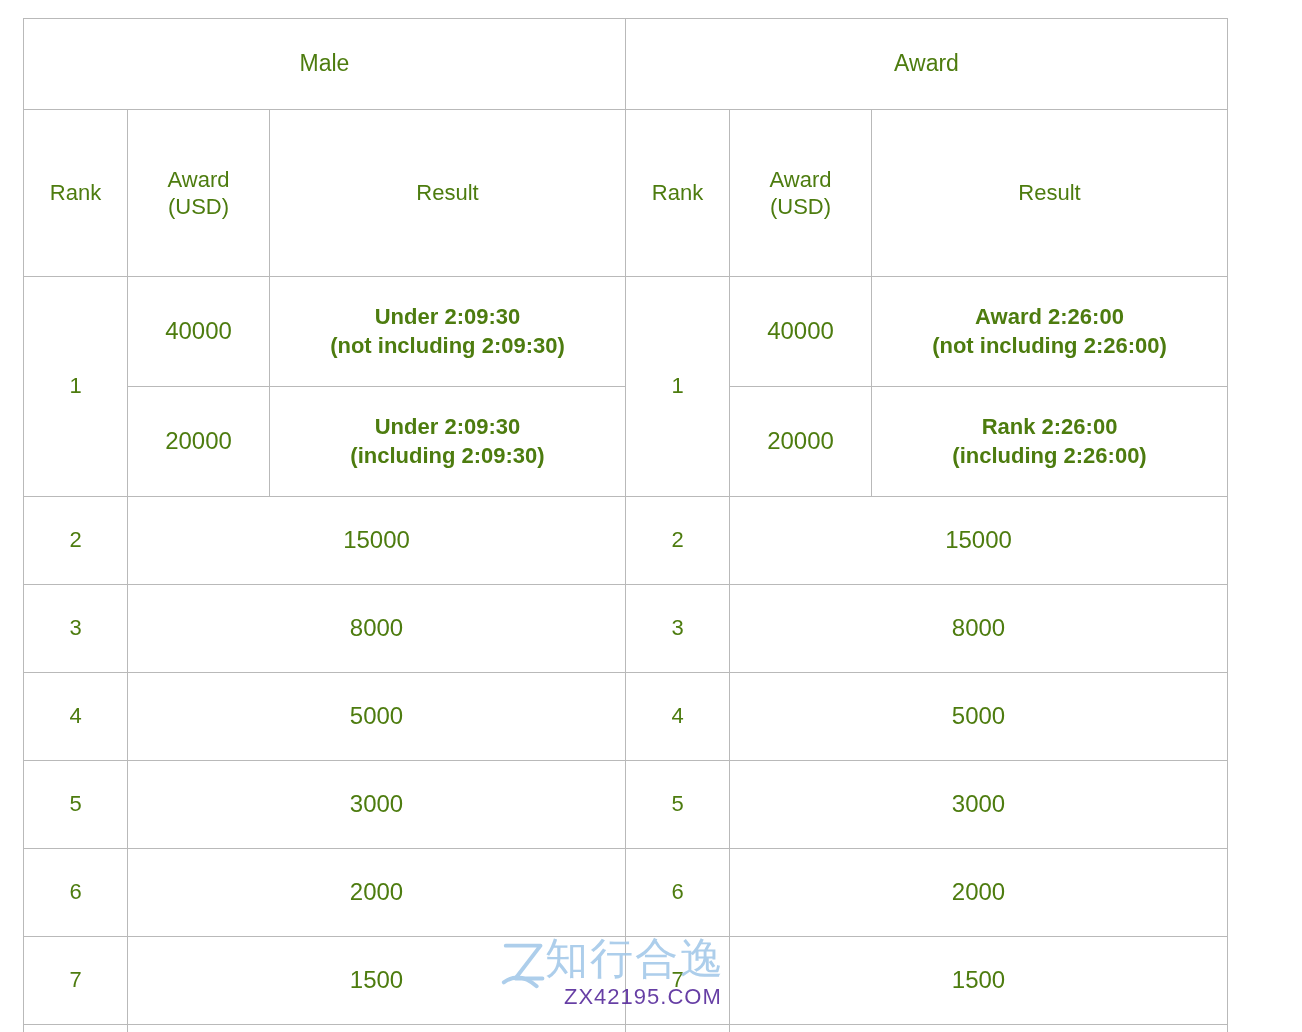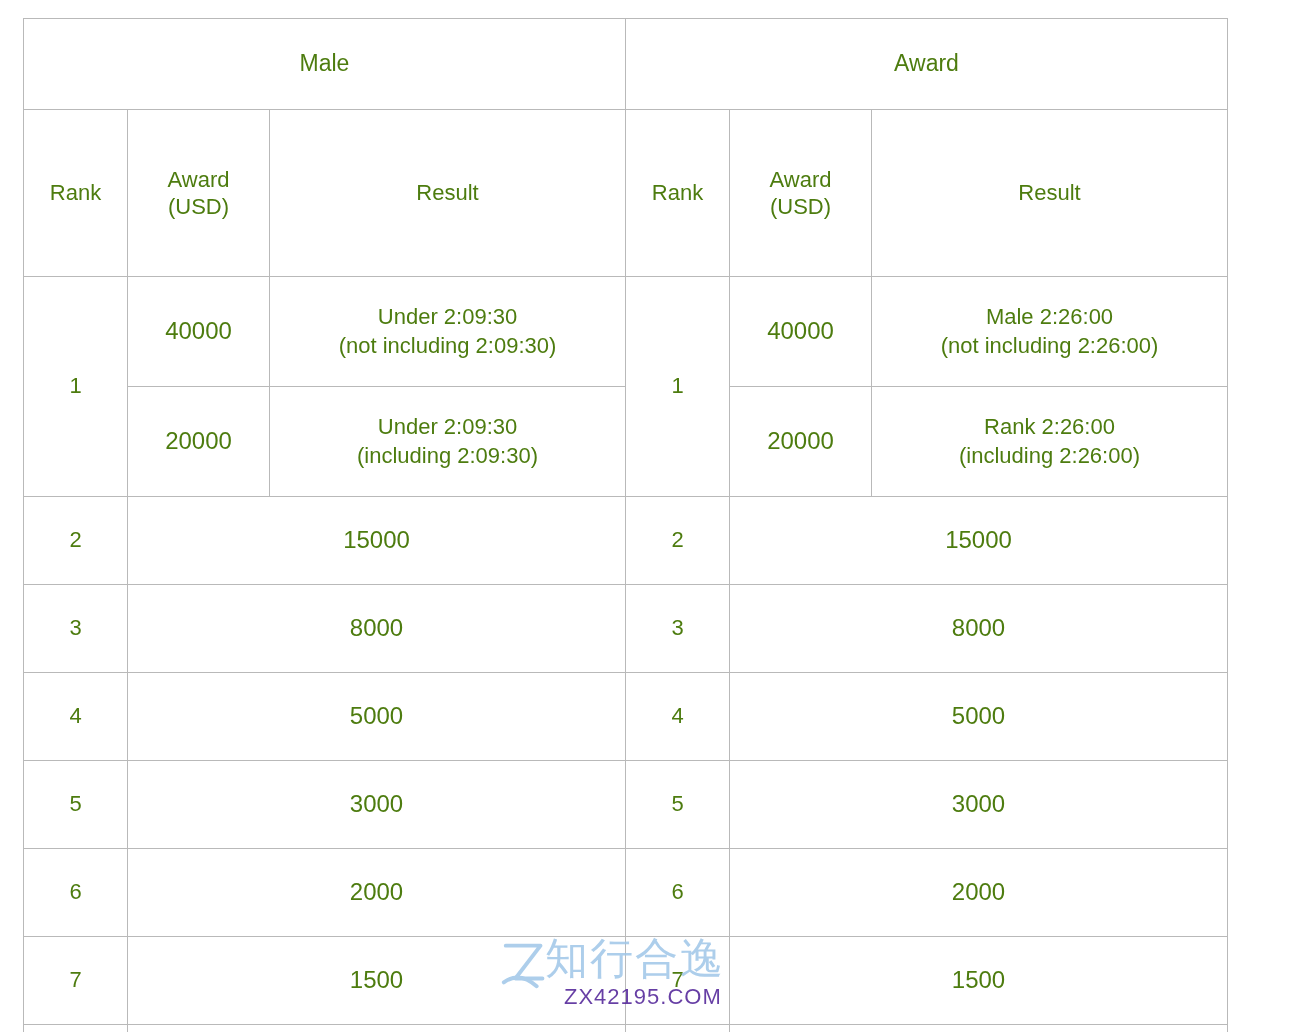--- a/index.html
+++ b/index.html
@@ -77,20 +77,21 @@
   .rank-cell {
     font-size: 22px;
   }
   .money-cell {
     font-size: 24px;
     margin-top: 19px;
   }
   .result-cell {
     font-size: 22px;
     line-height: 1.3;
+    font-weight: bold;
   }
   .row-std td {
     height: 79px;
   }
   .row-sub td {
     height: 101px;
   }
 
   
   col.c-rank   { width: 104px; }
@@ -177,21 +178,21 @@
       <tr class="row-sub">
         <td rowspan="2" class="rank-cell">1</td>
         <td class="money-cell">40000</td>
         <td class="result-cell">
           <div>Under 2:09:30</div>
           <div>(not including 2:09:30)</div>
         </td>
         <td rowspan="2" class="rank-cell">1</td>
         <td class="money-cell">40000</td>
         <td class="result-cell">
-          <div>Male 2:26:00</div>
+          <div>Award 2:26:00</div>
           <div>(not including 2:26:00)</div>
         </td>
       </tr>
 
       <tr class="row-sub">
         <td class="money-cell">20000</td>
         <td class="result-cell">
           <div>Under 2:09:30</div>
           <div>(including 2:09:30)</div>
         </td>

